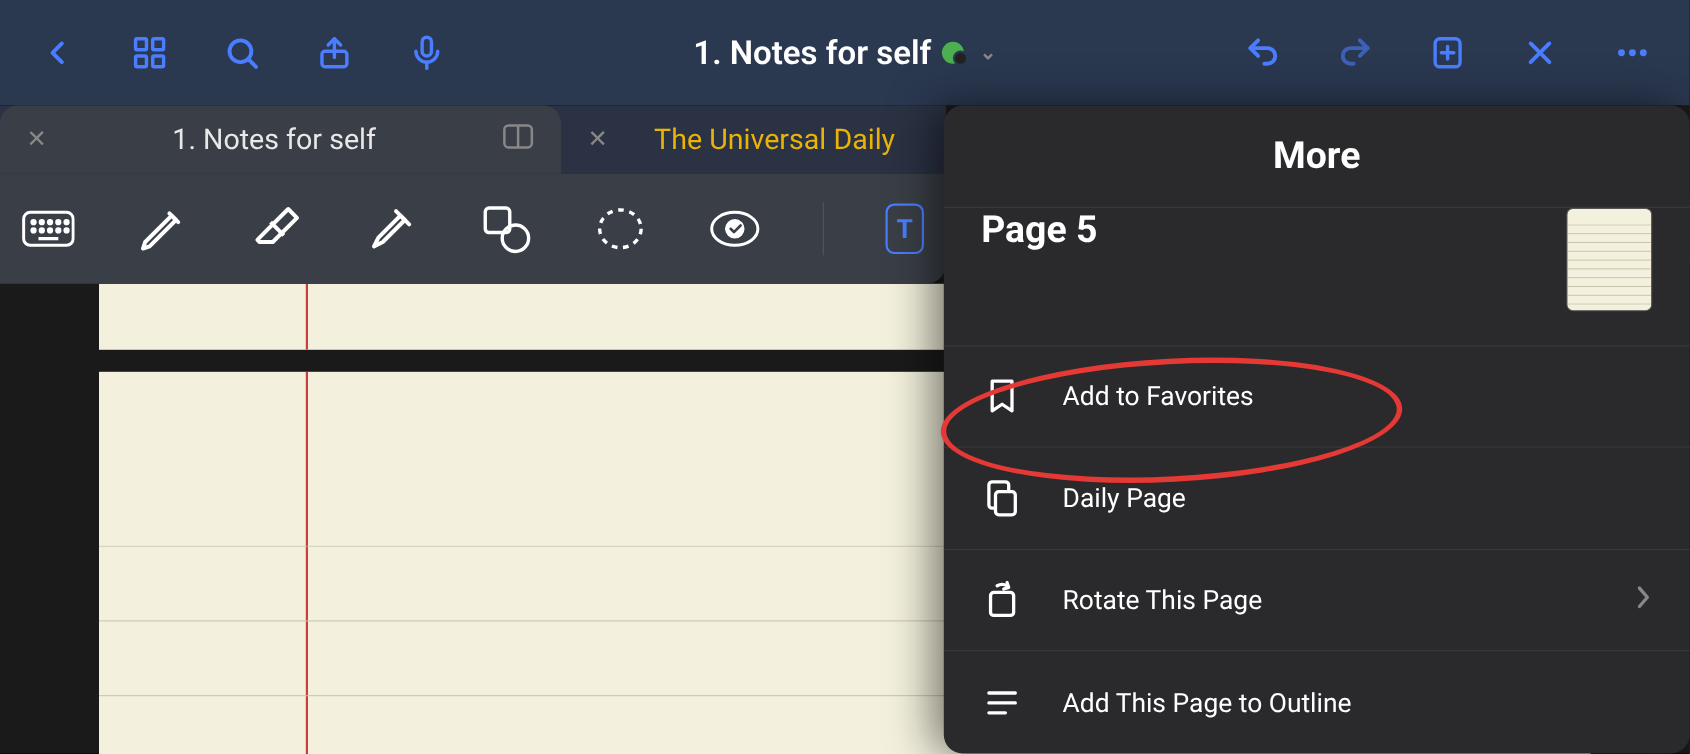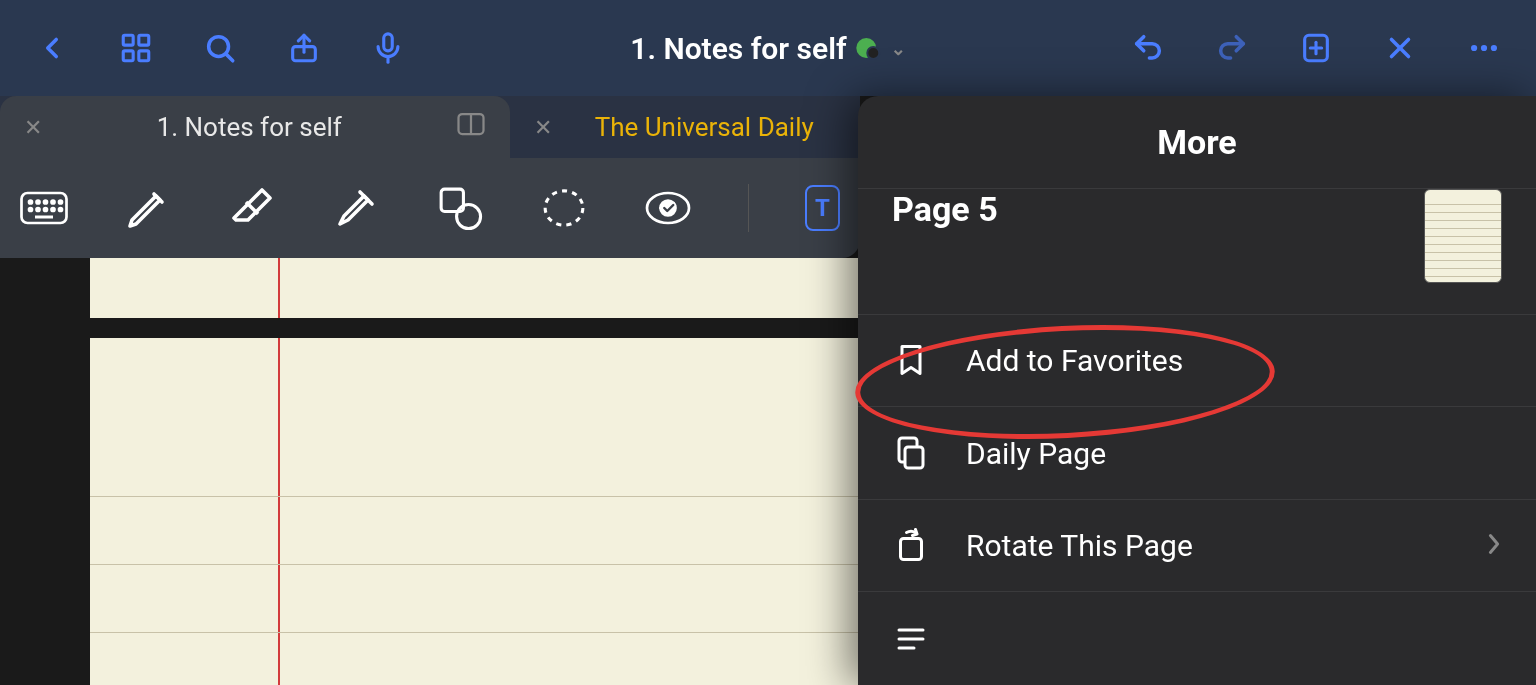--- a/index.html
+++ b/index.html
@@ -155,20 +155,21 @@
     right: 0;
     width: 678px;
     bottom: 0;
     background: #2a2a2c;
     border-top-left-radius: 20px;
     color: #fff;
     display: flex;
     flex-direction: column;
     box-shadow: -10px 0 40px rgba(0,0,0,0.5);
     z-index: 10;
+    border-radius: 17px;
   }
   .more-header {
     height: 100px;
     display: flex;
     align-items: center;
     justify-content: center;
     font-size: 34px;
     font-weight: 700;
     border-bottom: 1px solid #3a3a3c;
   }
@@ -194,21 +195,21 @@
     content:'';
     position:absolute; left:0; right:0; top:14px; bottom:5px;
     background-image: linear-gradient(#c8c2a8 1px, transparent 1px);
     background-size: 100% 8px;
   }
   .menu-item {
     height: 100px;
     display: flex;
     align-items: center;
     padding: 0 34px;
-    font-size: 30px;
+    font-size: 24px;
     gap: 36px;
     border-bottom: 1px solid #3a3a3c;
     cursor: pointer;
     position: relative;
   }
   .menu-item .mi-icon {
     width: 38px; height: 38px;
     display: flex; align-items: center; justify-content: center;
     color: #fff;
   }
@@ -464,18 +465,19 @@
   </div>
 
   <div class="menu-item" style="border-bottom:none">
     <span class="mi-icon">
       <svg viewBox="0 0 24 24" fill="none" stroke="currentColor" stroke-width="2" stroke-linecap="round">
           <line x1="4" y1="6" x2="20" y2="6"></line>
           <line x1="4" y1="12" x2="20" y2="12"></line>
           <line x1="4" y1="18" x2="14" y2="18"></line>
         </svg>
     </span>
+    <span>Add This Page to Outline</span>
   </div>
 </div>
 
 <div class="text-peek"></div>
 
 <div class="annotation-circle c1"></div>
 
 </body></html>

